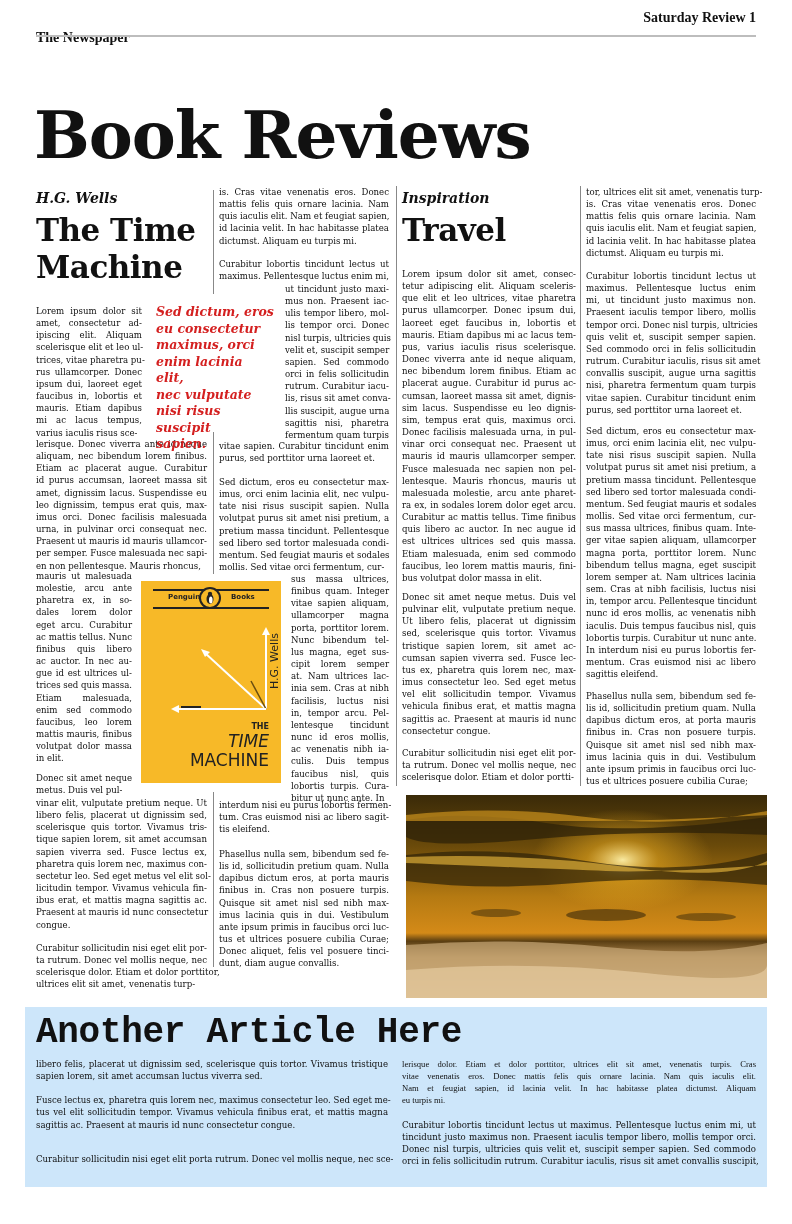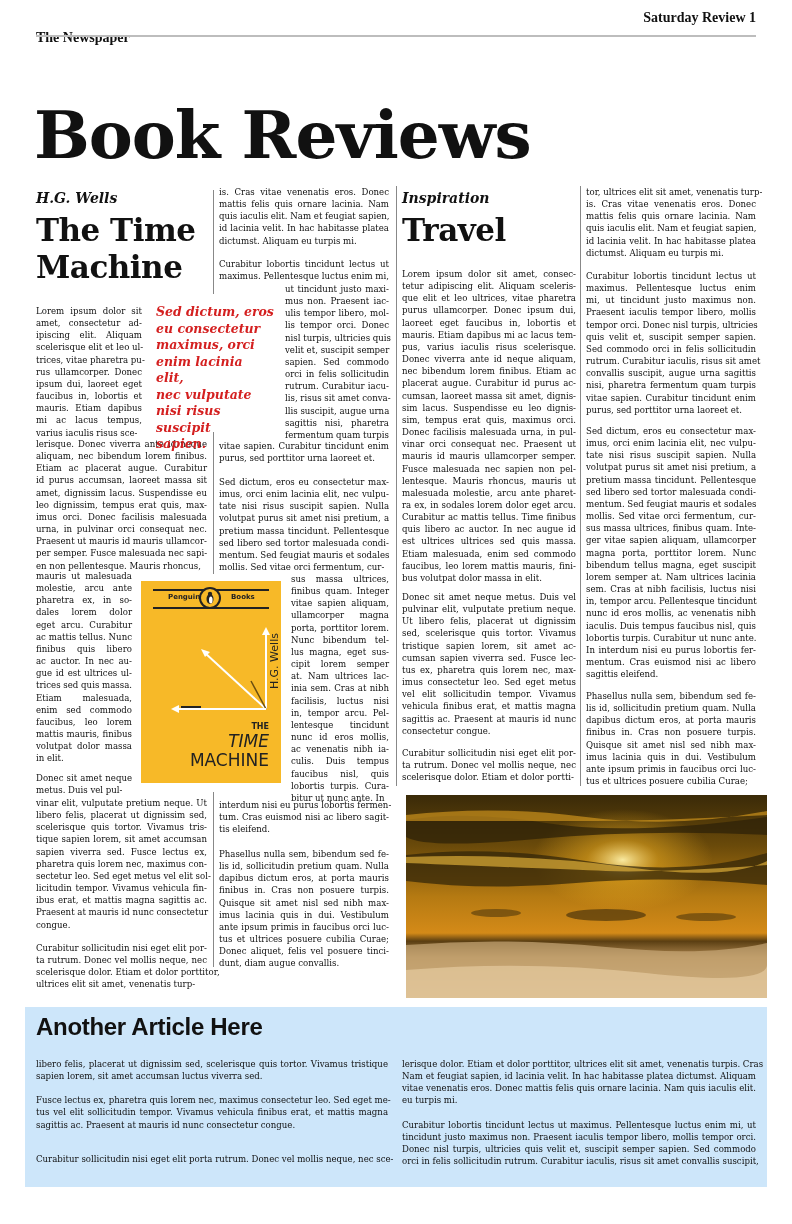--- a/index.html
+++ b/index.html
@@ -16,21 +16,21 @@
   .vrule { width:1px; background:#888; }
   .pullquote { font-family:"DejaVu Serif", serif; font-weight:bold; font-style:italic; font-size:12.5px; line-height:16.5px; color:#d42020; }
   .cover { background:#f7b928; overflow:hidden; }
   .cover-band { position:absolute; left:12px; right:12px; height:2px; background:#222; }
   .cover-label { position:absolute; font-family:"DejaVu Sans", sans-serif; font-size:7px; font-weight:bold; color:#222; }
   .cover-logo { position:absolute; width:22px; height:22px; border-radius:50%; border:2px solid #222; background:#f7b928; box-sizing:border-box; }
   .cover-title { position:absolute; right:12px; font-family:"DejaVu Sans", sans-serif; color:#222; text-align:right; line-height:1; }
   .cover-author { position:absolute; font-family:"DejaVu Sans", sans-serif; font-size:11px; color:#222; transform:rotate(-90deg); transform-origin:left top; white-space:nowrap; }
   .photo { overflow:hidden; }
   .bottom-box { background:#cde6fa; }
-  .bottom-title { font-family:Liberation Sans, sans-serif; font-weight:bold; font-size:24px; line-height:1; letter-spacing:-0.3px; color:#111; }
+  .bottom-title { font-family:Liberation Mono, monospace; font-weight:bold; font-size:36px; line-height:1; letter-spacing:-0.3px; color:#111; }
   .bottom-text { font-family:"DejaVu Serif", serif; font-size:8.6px; line-height:12.1px; color:#111; }
 </style>
 </head>
 <body>
 
 <div class="abs masthead" style="left:36px; top:10px;margin-top:20px;">The Newspaper</div>
 <div class="abs masthead" style="right:36px; top:10px;">Saturday Review 1</div>
 <div class="abs rule" style="left:36px; top:35px; width:720px;"></div>
 
 <div class="abs big-title" style="left:34px; top:102px;">Book Reviews</div>
@@ -386,24 +386,24 @@
   <div class="body-text" style="margin-bottom:22px;">
       <span class="line">Fusce lectus ex, pharetra quis lorem nec, maximus consectetur leo. Sed eget me-</span>
       <span class="line">tus vel elit sollicitudin tempor. Vivamus vehicula finibus erat, et mattis magna</span>
       <span class="line last">sagittis ac. Praesent at mauris id nunc consectetur congue.</span>
     </div>
   <div class="body-text">
       <span class="line last">Curabitur sollicitudin nisi eget elit porta rutrum. Donec vel mollis neque, nec sce-</span>
     </div>
 </div>
 <div class="abs bottom-text" style="left:402px; top:1058px; width:354px;">
-  <div class="body-text" style="margin-bottom:12px;">
+  <div class="body-text" style="margin-bottom:12px;font-family:Liberation Serif, serif;">
       <span class="line">lerisque dolor. Etiam et dolor porttitor, ultrices elit sit amet, venenatis turpis. Cras</span>
+      <span class="line">vitae venenatis eros. Donec mattis felis quis ornare lacinia. Nam quis iaculis elit.</span>
       <span class="line">Nam et feugiat sapien, id lacinia velit. In hac habitasse platea dictumst. Aliquam</span>
-      <span class="line">vitae venenatis eros. Donec mattis felis quis ornare lacinia. Nam quis iaculis elit.</span>
       <span class="line last">eu turpis mi.</span>
     </div>
   <div class="body-text">
       <span class="line">Curabitur lobortis tincidunt lectus ut maximus. Pellentesque luctus enim mi, ut</span>
       <span class="line">tincidunt justo maximus non. Praesent iaculis tempor libero, mollis tempor orci.</span>
       <span class="line">Donec nisl turpis, ultricies quis velit et, suscipit semper sapien. Sed commodo</span>
       <span class="line last">orci in felis sollicitudin rutrum. Curabitur iaculis, risus sit amet convallis suscipit,</span>
     </div>
 </div>
 

